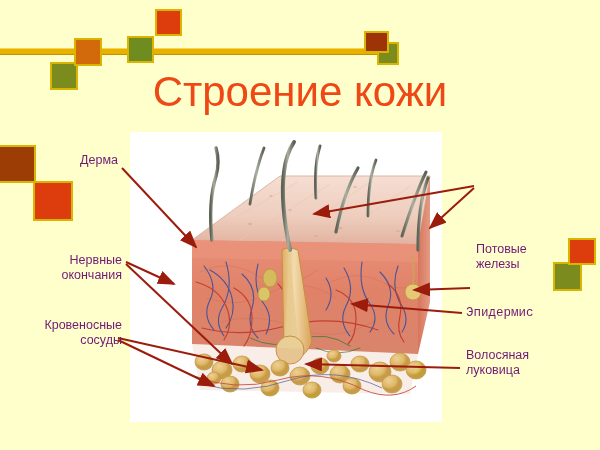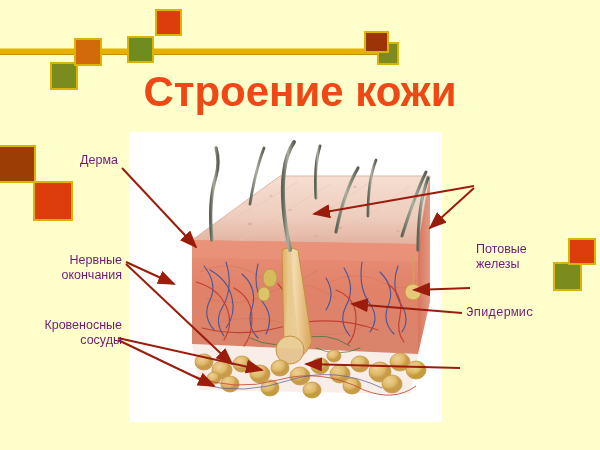--- a/index.html
+++ b/index.html
@@ -40,21 +40,21 @@
   .title {
     position: absolute;
     left: 0;
     top: 68px;
     width: 600px;
     text-align: center;
     font-size: 42px;
     line-height: 48px;
     color: #ef4817;
     font-family: "Liberation Sans", sans-serif;
-    font-weight: 700;
+    font-weight: 400;
     letter-spacing: 0px;
     white-space: nowrap;
   }
 
   
   .figure-panel {
     position: absolute;
     left: 130px;
     top: 132px;
     width: 312px;
@@ -296,14 +296,16 @@
 
   <div class="label left" style="left:8px; top:318px; width:114px;">Кровеносные
 сосуды</div>
 
 
   <div class="label right" style="left:476px; top:242px; width:100px;">Потовые
 железы</div>
 
   <div class="label right" style="left:466px; top:306px; width:110px;font-family:Liberation Mono, monospace;">Эпидермис</div>
 
+  <div class="label right" style="left:466px; top:348px; width:110px;">Волосяная
+луковица</div>
 
 </div>
 
 </body></html>

